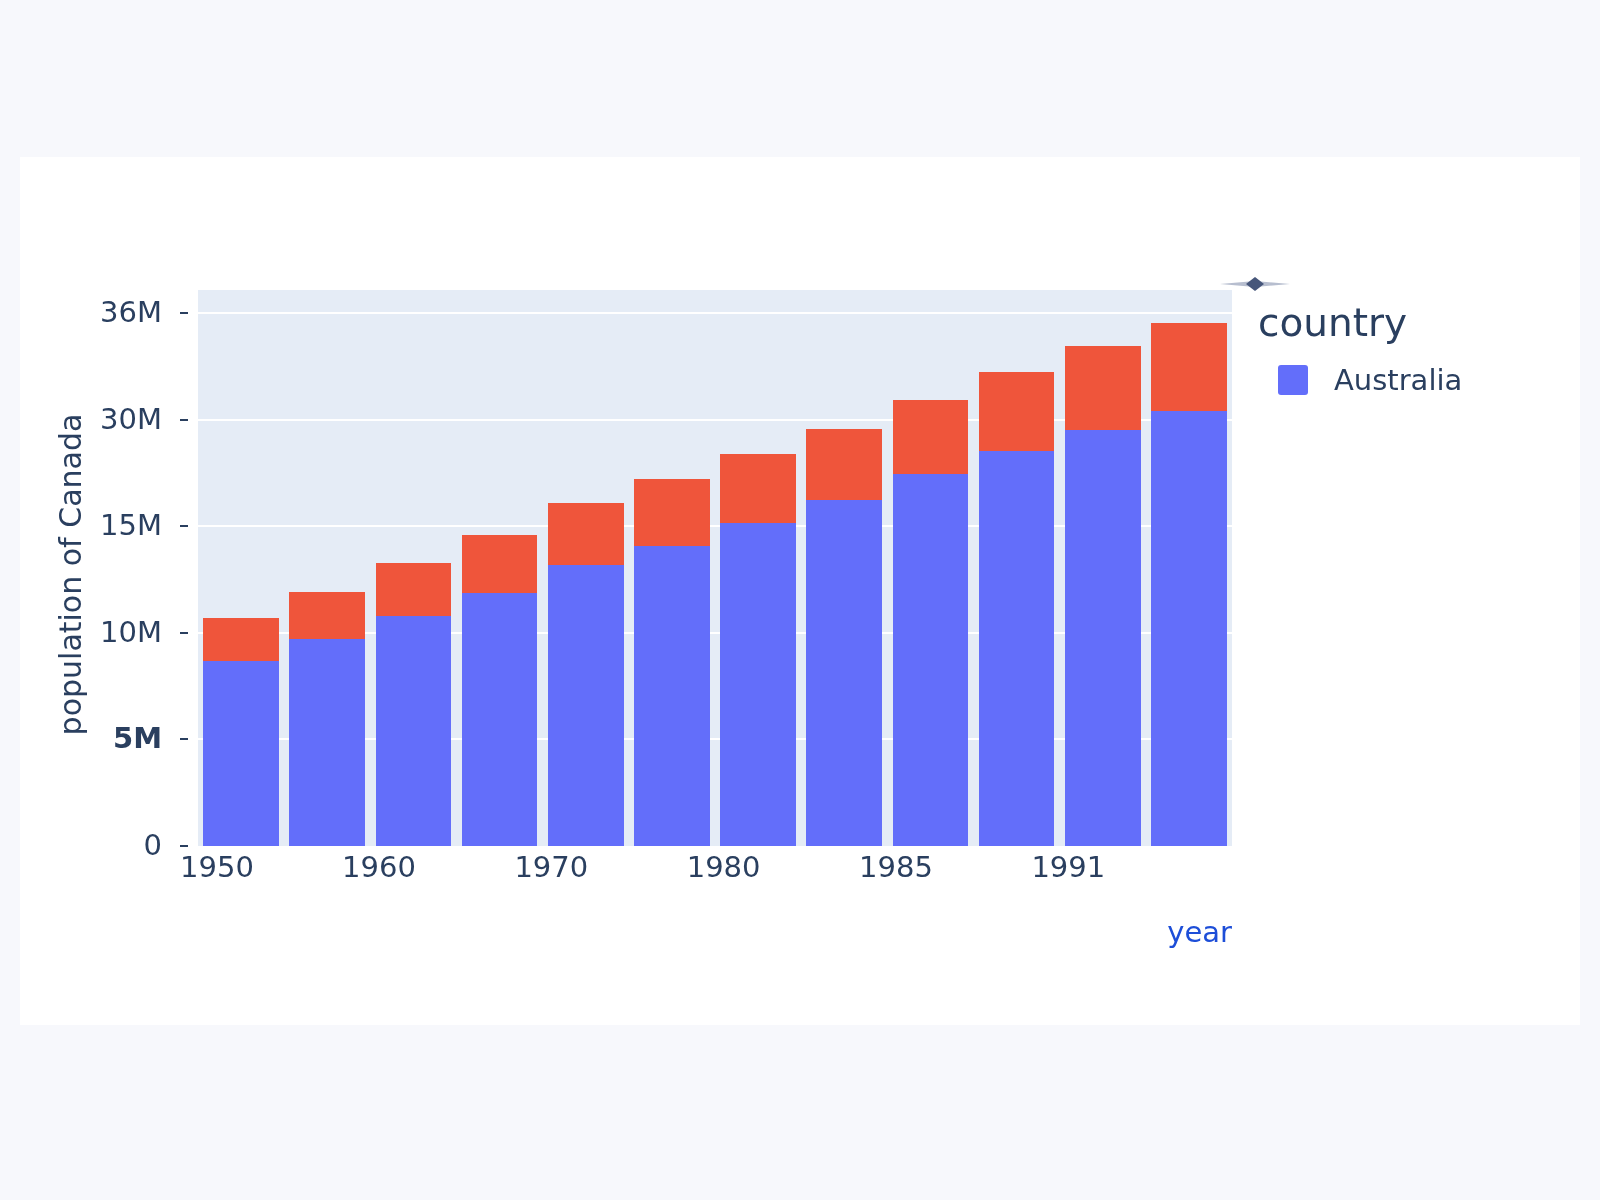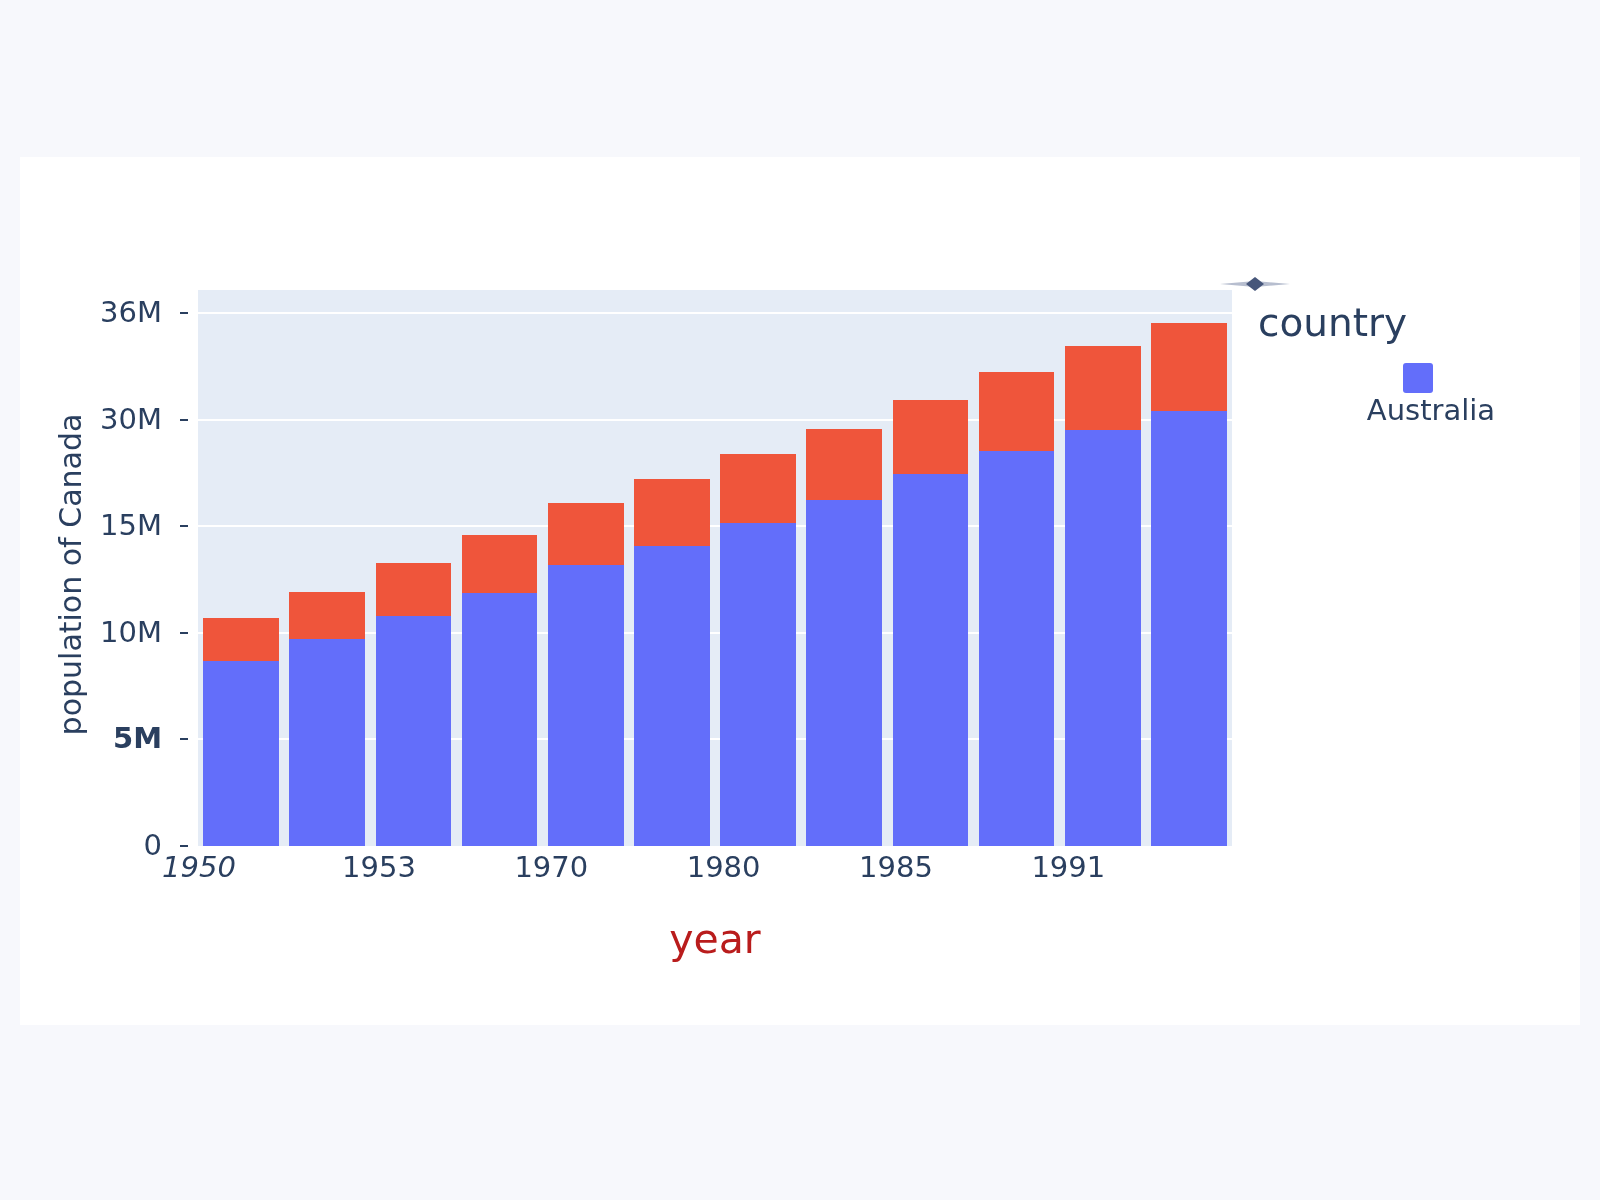--- a/index.html
+++ b/index.html
@@ -44,32 +44,32 @@
 
   #xtick-wrap{position:absolute;left:178px;top:693px;width:1034px;height:60px;}
   .xtick{
     position:absolute;top:0;
     color:#2a3f5f;font-size:29px;line-height:34px;
     transform:translateX(-50%);white-space:nowrap;
   }
 
   #xtitle{
     position:absolute;left:178px;top:758px;width:1034px;
-    text-align:center;color:#b91c1c;font-size:41px;
+    text-align:right;color:#1d4ed8;font-size:29px;
   }
   #ytitle{
     position:absolute;left:-120px;top:400px;width:340px;
     text-align:center;color:#2a3f5f;font-size:30px;
     transform:rotate(-90deg);transform-origin:center center;
   }
 
   
   #legend{position:absolute;left:1238px;top:133px;width:300px;}
   #legend-title{color:#2a3f5f;font-size:39px;margin:10px 0 18px 0;}
-  .legend-row{display:flex;align-items:center;margin:0 0 18px 20px;flex-direction:column;}
+  .legend-row{display:flex;align-items:center;margin:0 0 18px 20px;}
   .legend-swatch{width:30px;height:30px;border-radius:3px;flex:0 0 auto;}
   .legend-label{color:#2a3f5f;font-size:29px;margin-left:26px;white-space:nowrap;}
 
   
   #hover-marker{
     position:absolute;left:1200px;top:118px;width:70px;height:18px;
     pointer-events:none;
   }
 </style>
 </head>
@@ -147,22 +147,22 @@
             <div class="seg nz" style="background: rgb(239, 85, 59); top: 56.3492px; height: 83.2517px;"></div>
           </div>
           <div class="bar-group" style="left: 953.003px; width: 75.8267px; height: 556px;">
             <div class="seg au" style="background: rgb(99, 110, 250); top: 120.697px; height: 435.303px;"></div>
             <div class="seg nz" style="background: rgb(239, 85, 59); top: 33.0203px; height: 87.677px;"></div>
           </div>
         </div>
     </div>
 
     <div id="xtick-wrap">
-        <div class="xtick" style="left: 1px; font-style: italic;">1950</div>
-        <div class="xtick" style="left: 180.95px;">1953</div>
+        <div class="xtick" style="left: 19px;">1950</div>
+        <div class="xtick" style="left: 180.95px;">1960</div>
         <div class="xtick" style="left: 353.283px;">1970</div>
         <div class="xtick" style="left: 525.617px;">1980</div>
         <div class="xtick" style="left: 697.95px;">1985</div>
         <div class="xtick" style="left: 870.283px;">1991</div>
       </div>
 
     <div id="xtitle">year</div>
     <div id="ytitle">population of Canada</div>
 
     <svg id="hover-marker" viewBox="0 0 70 18">

